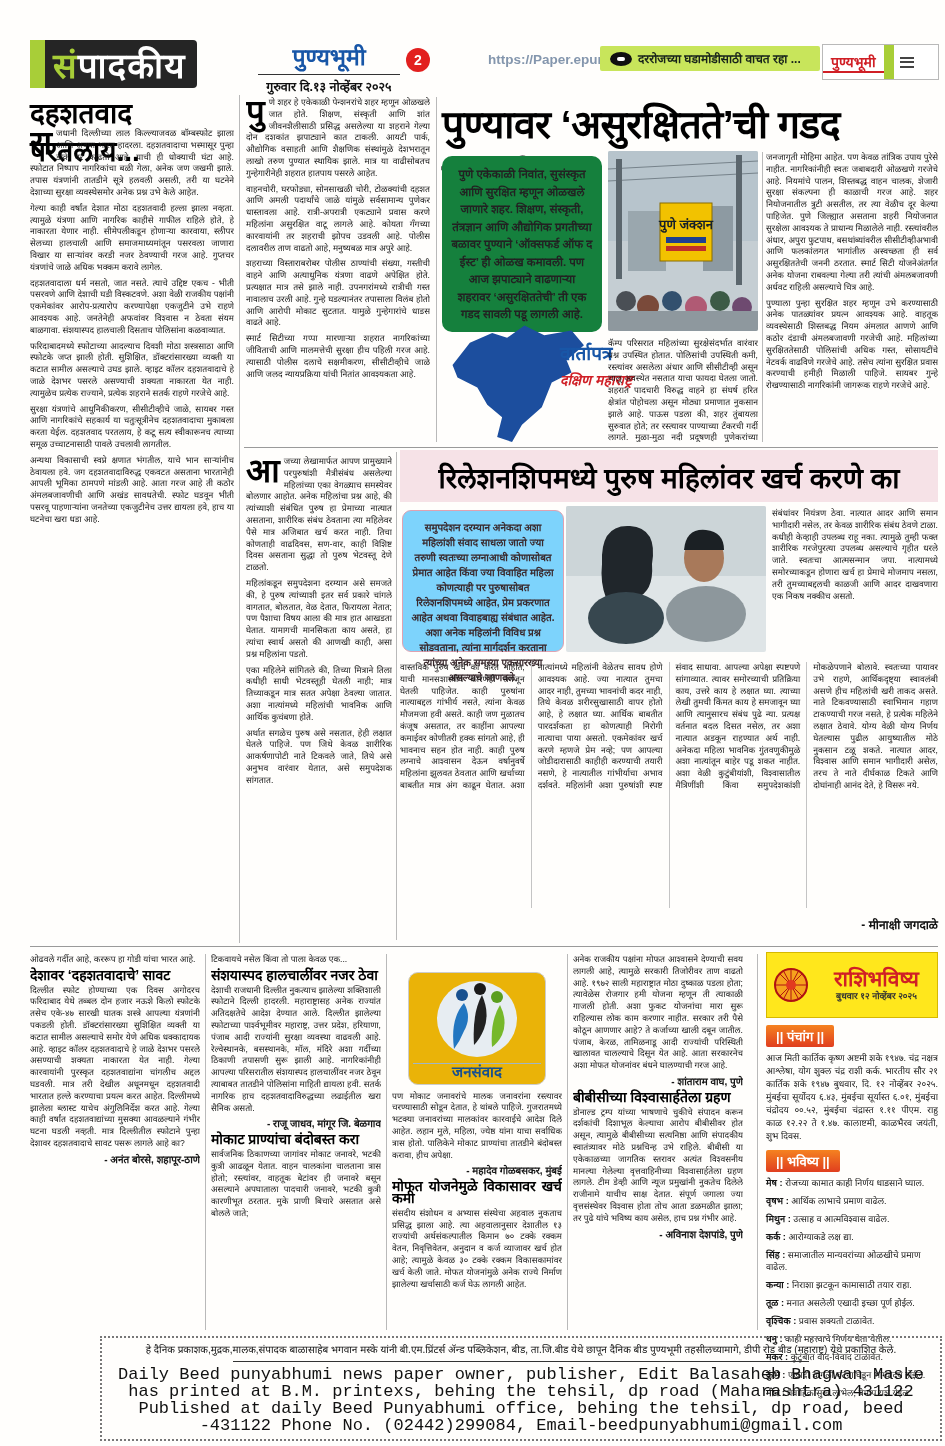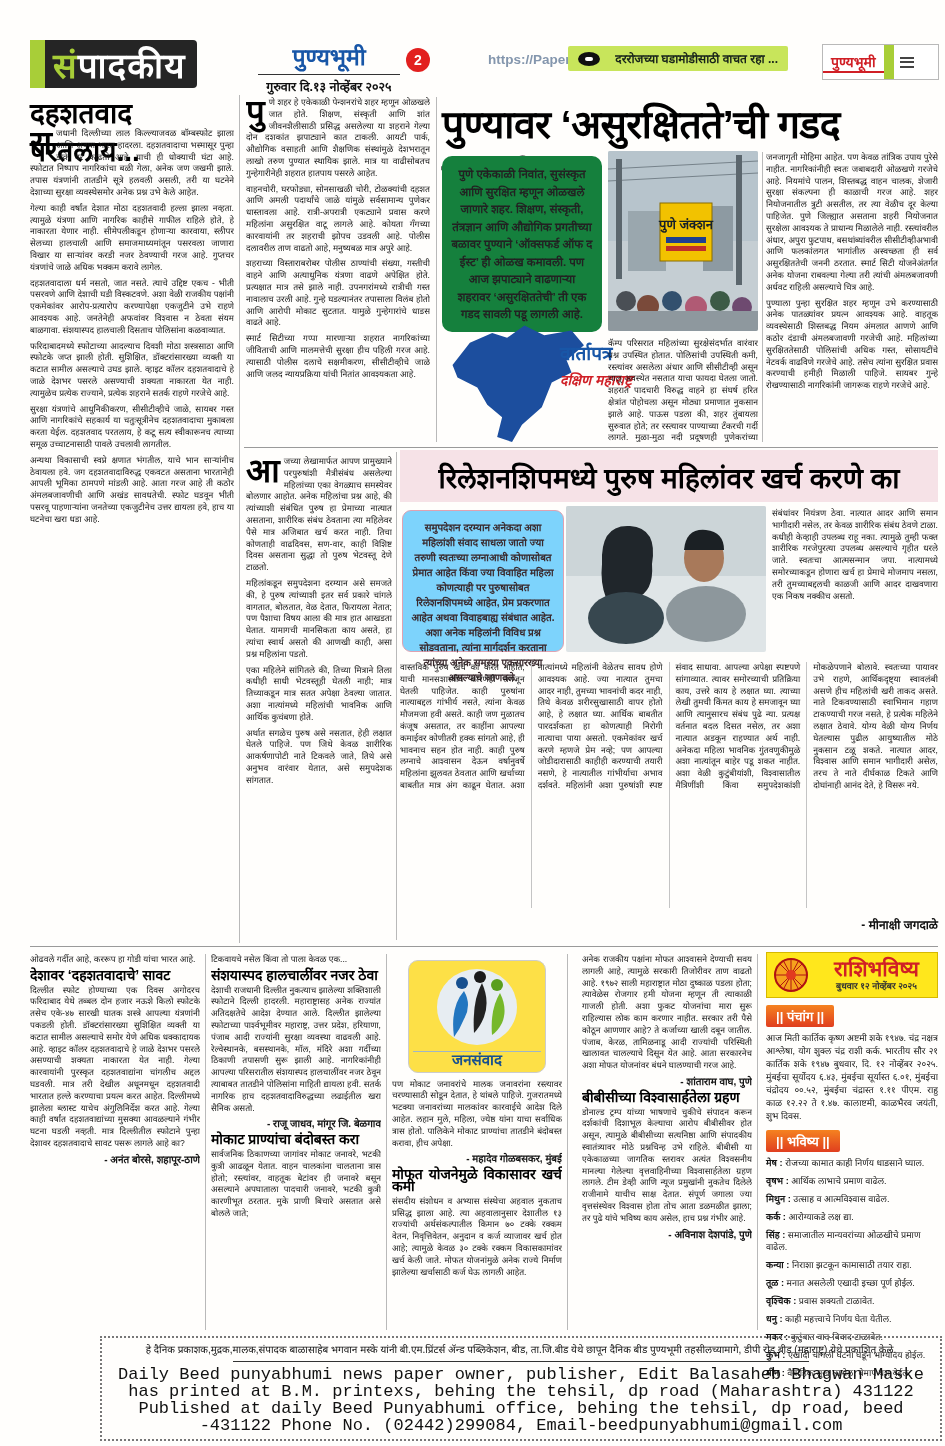--- a/index.html
+++ b/index.html
@@ -36,21 +36,21 @@
              font-size:11.5px;font-weight:bold;line-height:17.5px;color:#222;}
   .map-label-top{color:#1856a7;font-weight:900;font-size:19px;}
   .map-label-bot{color:#d01f26;font-weight:900;font-size:14px;}
   .rel-band{background:#f6e2e7;}
   .rel-headline{font-size:28px;font-weight:900;text-align:center;color:#000;}
   .quote-box{background:#7dd3fc;border:1px solid #dfa2b2;border-radius:9px;padding:9px 8px;
              font-size:10px;font-weight:bold;line-height:15px;text-align:center;color:#3a2a2e;}
   .multicol{column-count:4;column-gap:13px;column-rule:1px solid #c4c4c4;}
   .byline{font-weight:bold;font-size:10px;text-align:right;}
   .letter-h{font-size:14px;font-weight:900;margin:4px 0 3px 0;color:#000;}
-  .horo-head{background:#ffe71c;border:1px solid #d6b800;display:flex;align-items:center;padding:4px 6px;gap:13px;}
+  .horo-head{background:#ffe71c;border:1px solid #d6b800;display:flex;align-items:center;padding:14px 6px;gap:13px;}
   .horo-title{color:#d01f26;font-weight:900;font-size:21px;line-height:21px;text-align:center;}
   .horo-date{font-size:9px;font-weight:bold;color:#333;text-align:center;}
   .horo-sec{display:inline-block;background:linear-gradient(180deg,#f58220,#e03e1f);color:#fff;
             font-weight:bold;font-size:13px;padding:2px 10px;border-radius:2px;margin:7px 0 5px 0;}
   .pred{font-size:9px;line-height:12px;margin-bottom:6px;color:#161616;}
   .pred b{font-size:9.3px;}
   .footer-box{border:2px dotted #777;text-align:center;padding:5px 8px;}
   .f-ed{font-weight:bold;font-size:12px;}
   .f-mr{font-size:10px;line-height:14px;}
   .f-div{width:70%;height:1px;background:#333;margin:4px auto;}
@@ -68,21 +68,21 @@
   </div>
 
   <div class="abs" style="left:258px;top:40px;width:142px;">
     <div class="brand">पुण्यभूमी</div>
     <div class="dateline">गुरुवार दि.१३ नोव्हेंबर २०२५</div>
   </div>
   <div class="abs pagecircle" style="left:406px;top:48px;">2</div>
 
   <div class="abs url" style="left:488px;top:52px;">https://Paper.epunyabhumi.in</div>
 
-  <div class="abs ticker" style="left:568px;top:46px;width:200px;justify-content:space-between;">
+  <div class="abs ticker" style="left:600px;top:46px;width:200px;">
     <div class="ticker-oval"></div>
     <div class="ticker-txt">दररोजच्या घडामोडीसाठी वाचत रहा ...</div>
   </div>
 
   <div class="abs minicard" style="left:822px;top:44px;width:115px;">
     <div class="minibrand">पुण्यभूमी</div>
     <div class="minigreen"></div>
     <div class="hamburger">
         <span></span>
         <span></span>
@@ -209,40 +209,40 @@
     <p>टिकवायचे नसेल किंवा तो पाला केवळ एक...</p>
     <div class="letter-h">संशयास्पद हालचालींवर नजर ठेवा</div>
     <p>देशाची राजधानी दिल्लीत नुकत्याच झालेल्या शक्तिशाली स्फोटाने दिल्ली हादरली. महाराष्ट्रासह अनेक राज्यांत अतिदक्षतेचे आदेश देण्यात आले. दिल्लीत झालेल्या स्फोटाच्या पार्श्वभूमीवर महाराष्ट्र, उत्तर प्रदेश, हरियाणा, पंजाब आदी राज्यांनी सुरक्षा व्यवस्था वाढवली आहे. रेल्वेस्थानके, बसस्थानके, मॉल, मंदिरे अशा गर्दीच्या ठिकाणी तपासणी सुरू झाली आहे. नागरिकांनीही आपल्या परिसरातील संशयास्पद हालचालींवर नजर ठेवून त्याबाबत तातडीने पोलिसांना माहिती द्यायला हवी. सतर्क नागरिक हाच दहशतवादाविरुद्धच्या लढाईतील खरा सैनिक असतो.</p>
     <div class="byline">- राजू जाधव, मांगूर जि. बेळगाव</div>
     <div class="letter-h">मोकाट प्राण्यांचा बंदोबस्त करा</div>
     <p>सार्वजनिक ठिकाणच्या जागांवर मोकाट जनावरे, भटकी कुत्री आढळून येतात. वाहन चालकांना चालताना त्रास होतो; रस्त्यांवर, वाहतूक बेटांवर ही जनावरे बसून असल्याने अपघाताला पादचारी जनावरे, भटकी कुत्री कारणीभूत ठरतात. मुके प्राणी बिचारे असतात असे बोलले जाते;</p>
   </div>
   <div class="vrule" style="left:386px;top:954px;height:376px;"></div>
 
   <div class="abs bt" style="left:392px;top:954px;width:170px;height:376px;">
-    <div style="width:128px;margin:6px auto 6px auto;border:1px solid #ccc;border-radius:10px;padding:6px 4px;background:#fde047;text-align:center;">
+    <div style="width:128px;margin:18px auto 6px auto;border:1px solid #ccc;border-radius:10px;padding:6px 4px;background:#eab308;text-align:center;">
       <svg width="86" height="80" viewBox="0 0 86 80">
         <ellipse cx="43" cy="40" rx="40" ry="38" fill="#e7edf2"></ellipse>
         <circle cx="28" cy="16" r="6" fill="#17508f"></circle>
         <path d="M20,70 Q16,40 30,24 Q38,38 30,52 Q26,62 20,70 Z" fill="#2276c0"></path>
         <circle cx="46" cy="10" r="6" fill="#1a1a1a"></circle>
         <path d="M40,66 Q38,34 48,16 Q56,34 50,50 Q46,60 40,66 Z" fill="#222222"></path>
         <circle cx="63" cy="18" r="6" fill="#5a9e1f"></circle>
         <path d="M58,68 Q56,42 66,26 Q74,42 68,56 Q64,64 58,68 Z" fill="#76b82a"></path>
       </svg>
       <div style="color:#17508f;font-weight:bold;font-size:15px;border-top:1px solid #9fb6c6;padding-top:2px;">जनसंवाद</div>
     </div>
     <p>पण मोकाट जनावरांचे मालक जनावरांना रस्त्यावर चरण्यासाठी सोडून देतात, हे थांबले पाहिजे. गुजरातमध्ये भटक्या जनावरांच्या मालकांवर कारवाईचे आदेश दिले आहेत. लहान मुले, महिला, ज्येष्ठ यांना याचा सर्वाधिक त्रास होतो. पालिकेने मोकाट प्राण्यांचा तातडीने बंदोबस्त करावा, हीच अपेक्षा.</p>
     <div class="byline">- महादेव गोळबसकर, मुंबई</div>
     <div class="letter-h">मोफत योजनेमुळे विकासावर खर्च कमी</div>
     <p>संसदीय संशोधन व अभ्यास संस्थेचा अहवाल नुकताच प्रसिद्ध झाला आहे. त्या अहवालानुसार देशातील १३ राज्यांची अर्थसंकल्पातील किमान ७० टक्के रक्कम वेतन, निवृत्तिवेतन, अनुदान व कर्ज व्याजावर खर्च होत आहे; त्यामुळे केवळ ३० टक्के रक्कम विकासकामांवर खर्च केली जाते. मोफत योजनांमुळे अनेक राज्ये निर्माण झालेल्या खर्चासाठी कर्ज घेऊ लागली आहेत.</p>
   </div>
   <div class="vrule" style="left:567px;top:954px;height:376px;"></div>
 
-  <div class="abs bt" style="left:573px;top:954px;width:170px;height:376px;margin-left:9px;">
+  <div class="abs bt" style="left:573px;top:954px;width:170px;height:376px;">
     <p>अनेक राजकीय पक्षांना मोफत आश्वासने देण्याची सवय लागली आहे, त्यामुळे सरकारी तिजोरीवर ताण वाढतो आहे. १९७२ साली महाराष्ट्रात मोठा दुष्काळ पडला होता; त्यावेळेस रोजगार हमी योजना म्हणून ती त्याकाळी गाजली होती. अशा फुकट योजनांचा मारा सुरू राहिल्यास लोक काम करणार नाहीत. सरकार तरी पैसे कोठून आणणार आहे? ते कर्जाच्या खाली दबून जातील. पंजाब, केरळ, तामिळनाडू आदी राज्यांची परिस्थिती खालावत चालल्याचे दिसून येत आहे. आता सरकारनेच अशा मोफत योजनांवर बंधने घालण्याची गरज आहे.</p>
     <div class="byline">- शांताराम वाघ, पुणे</div>
     <div class="letter-h">बीबीसीच्या विश्वासार्हतेला ग्रहण</div>
     <p>डोनाल्ड ट्रम्प यांच्या भाषणाचे चुकीचे संपादन करून दर्शकांची दिशाभूल केल्याचा आरोप बीबीसीवर होत असून, त्यामुळे बीबीसीच्या सत्यनिष्ठा आणि संपादकीय स्वातंत्र्यावर मोठे प्रश्नचिन्ह उभे राहिले. बीबीसी या एकेकाळच्या जागतिक स्तरावर अत्यंत विश्वसनीय मानल्या गेलेल्या वृत्तवाहिनीच्या विश्वासार्हतेला ग्रहण लागले. टीम डेव्ही आणि न्यूज प्रमुखांनी नुकतेच दिलेले राजीनामे याचीच साक्ष देतात. संपूर्ण जगाला ज्या वृत्तसंस्थेवर विश्वास होता तोच आता डळमळीत झाला; तर पुढे यांचे भविष्य काय असेल, हाच प्रश्न गंभीर आहे.</p>
     <div class="byline">- अविनाश देशपांडे, पुणे</div>
   </div>
   <div class="vrule" style="left:757px;top:954px;height:376px;"></div>
 
   <div class="abs" style="left:766px;top:952px;width:172px;height:380px;">
     <div class="horo-head">

